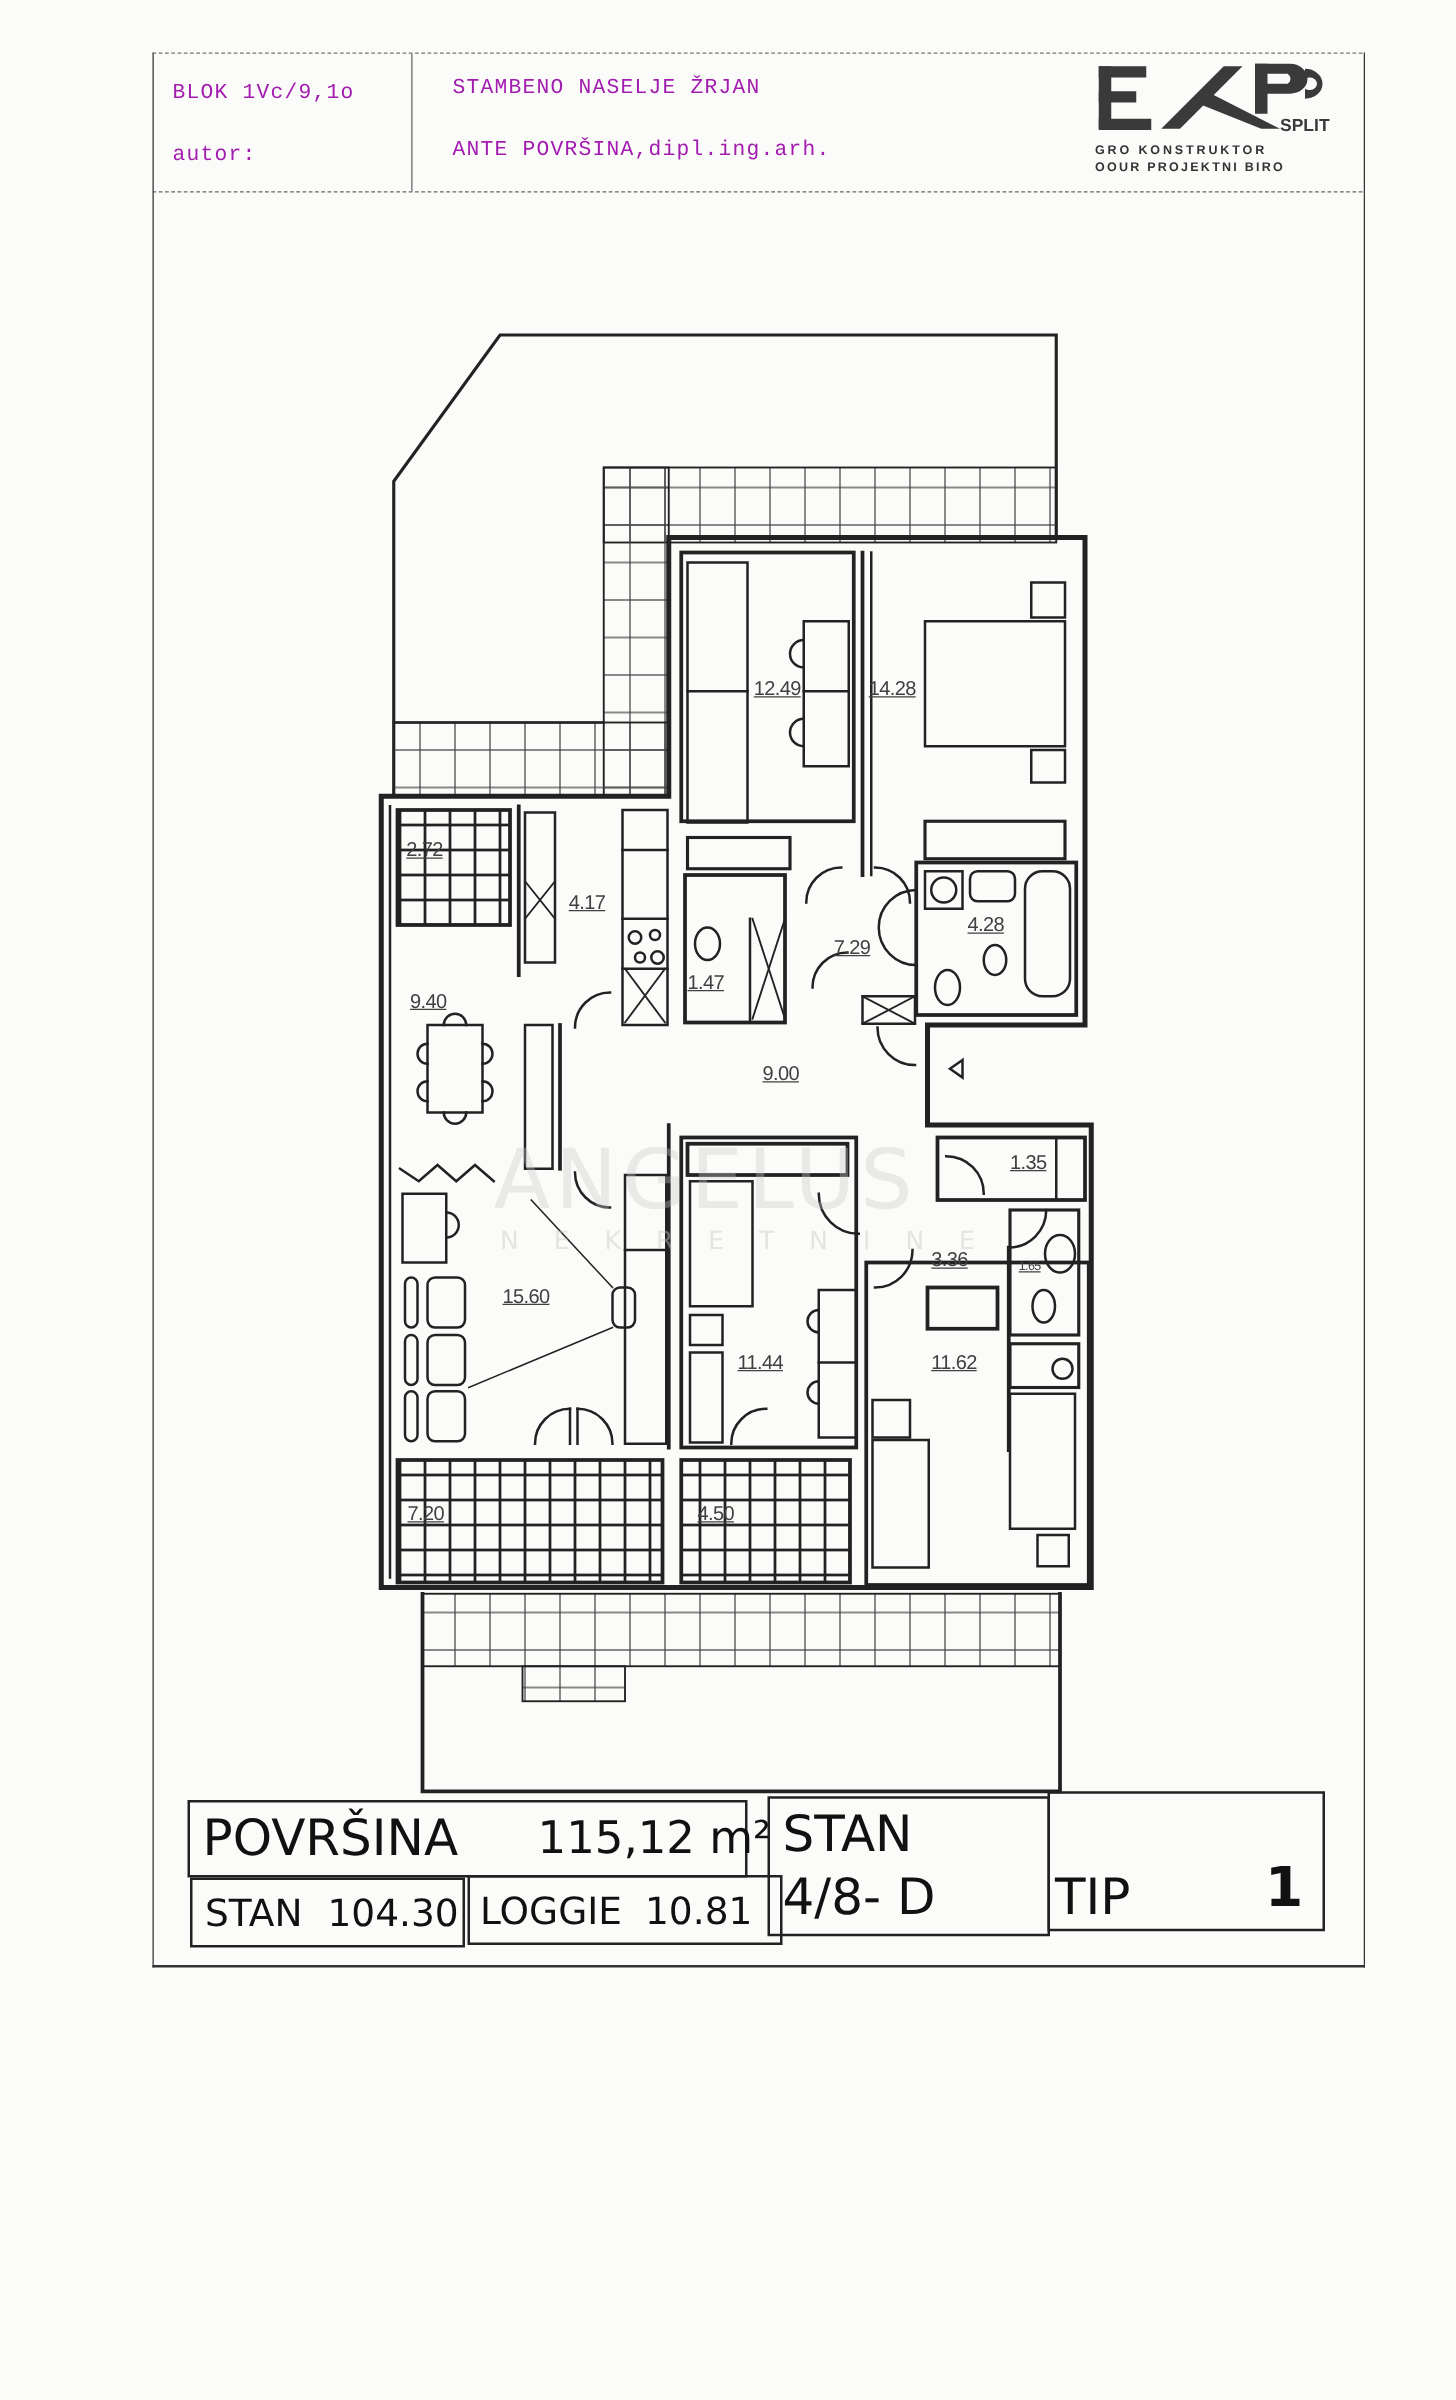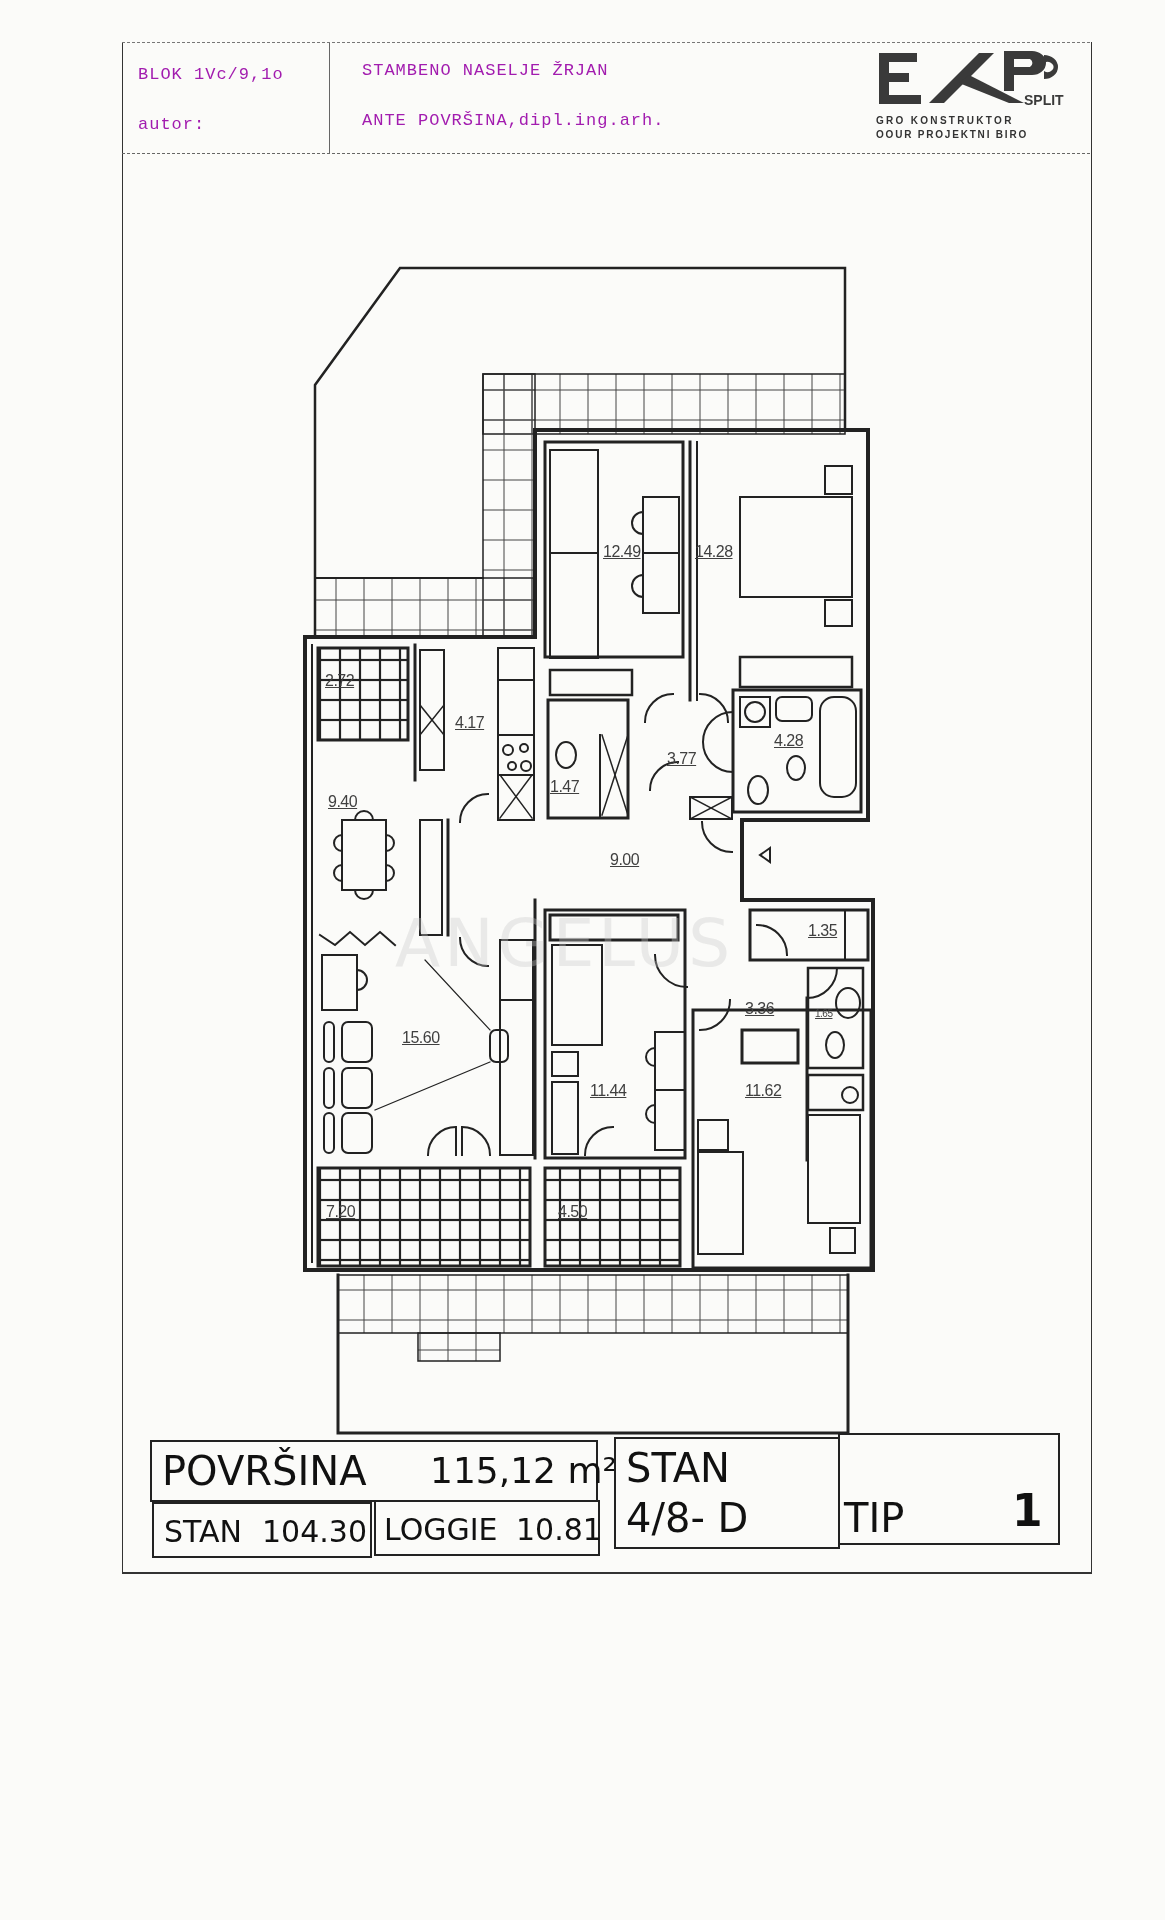--- a/index.html
+++ b/index.html
@@ -201,27 +201,28 @@
       <rect x="318" y="1168" width="212" height="98" fill="url(#tileSmall)" stroke-width="3"></rect>
       <rect x="545" y="1168" width="135" height="98" fill="url(#tileSmall)" stroke-width="3"></rect>
 
       <rect x="338" y="1275" width="510" height="58" fill="url(#tileBig)" stroke-width="1.5"></rect>
       <rect x="418" y="1333" width="82" height="28" fill="url(#tileBig)" stroke-width="1.5"></rect>
       <polyline points="338,1275 338,1433 848,1433 848,1275" stroke-width="3"></polyline>
     </g>
   </svg>
 
   <div class="watermark">ANGELUS</div>
+  <div class="watermark2">NEKRETNINE</div>
 
   <div class="room-label" style="left:603px; top:543px;">12.49</div>
   <div class="room-label" style="left:695px; top:543px;">14.28</div>
   <div class="room-label" style="left:325px; top:672px;">2.72</div>
   <div class="room-label" style="left:455px; top:714px;">4.17</div>
   <div class="room-label" style="left:550px; top:778px;">1.47</div>
-  <div class="room-label" style="left:667px; top:750px;">3.77</div>
+  <div class="room-label" style="left:667px; top:750px;">7.29</div>
   <div class="room-label" style="left:774px; top:732px;">4.28</div>
   <div class="room-label" style="left:328px; top:793px;">9.40</div>
   <div class="room-label" style="left:610px; top:851px;">9.00</div>
   <div class="room-label" style="left:402px; top:1029px;">15.60</div>
   <div class="room-label" style="left:808px; top:922px;">1.35</div>
   <div class="room-label" style="left:745px; top:1000px;">3.36</div>
   <div class="room-label" style="left:815px; top:1008px; font-size:10px;">1.65</div>
   <div class="room-label" style="left:590px; top:1082px;">11.44</div>
   <div class="room-label" style="left:745px; top:1082px;">11.62</div>
   <div class="room-label" style="left:326px; top:1203px;">7.20</div>
@@ -229,21 +230,21 @@
 
   <div class="summary">
     <div class="box" style="left:150px; top:1440px; width:448px; height:62px;">
       <span class="big" style="left:10px; top:6px; font-size:40px;">POVRŠINA</span>
       <span class="big" style="left:278px; top:8px; font-size:36px;">115,12 m²</span>
     </div>
     <div class="box" style="left:152px; top:1502px; width:220px; height:56px;">
       <span class="big" style="left:10px; top:10px; font-size:30px;">STAN</span>
       <span class="big" style="left:108px; top:10px; font-size:30px;">104.30</span>
     </div>
-    <div class="box" style="left:374px; top:1500px; width:226px; height:56px;">
+    <div class="box" style="left:374px; top:1500px; width:252px; height:56px;">
       <span class="big" style="left:8px; top:10px; font-size:30px;">LOGGIE</span>
       <span class="big" style="left:140px; top:10px; font-size:30px;">10.81</span>
     </div>
     <div class="box" style="left:614px; top:1437px; width:226px; height:112px;">
       <span class="big" style="left:10px; top:6px; font-size:40px;">STAN</span>
       <span class="big" style="left:10px; top:56px; font-size:40px;">4/8- D</span>
     </div>
     <div class="box" style="left:838px; top:1433px; width:222px; height:112px;">
       <span class="big" style="left:4px; top:60px; font-size:40px;">TIP</span>
       <span class="big" style="left:172px; top:50px; font-size:44px; font-weight:bold;">1</span>

